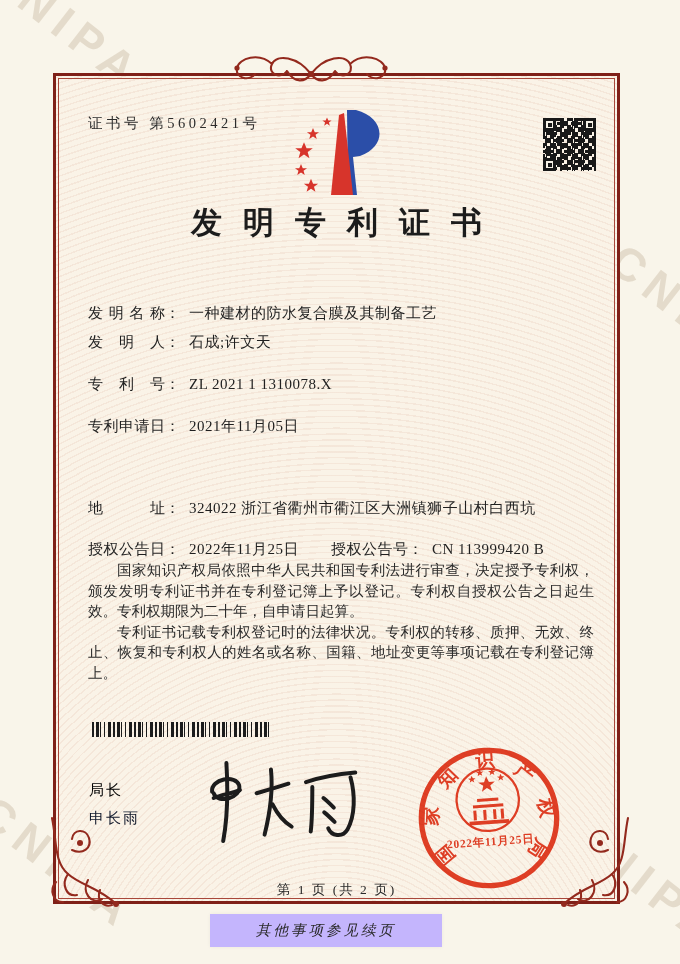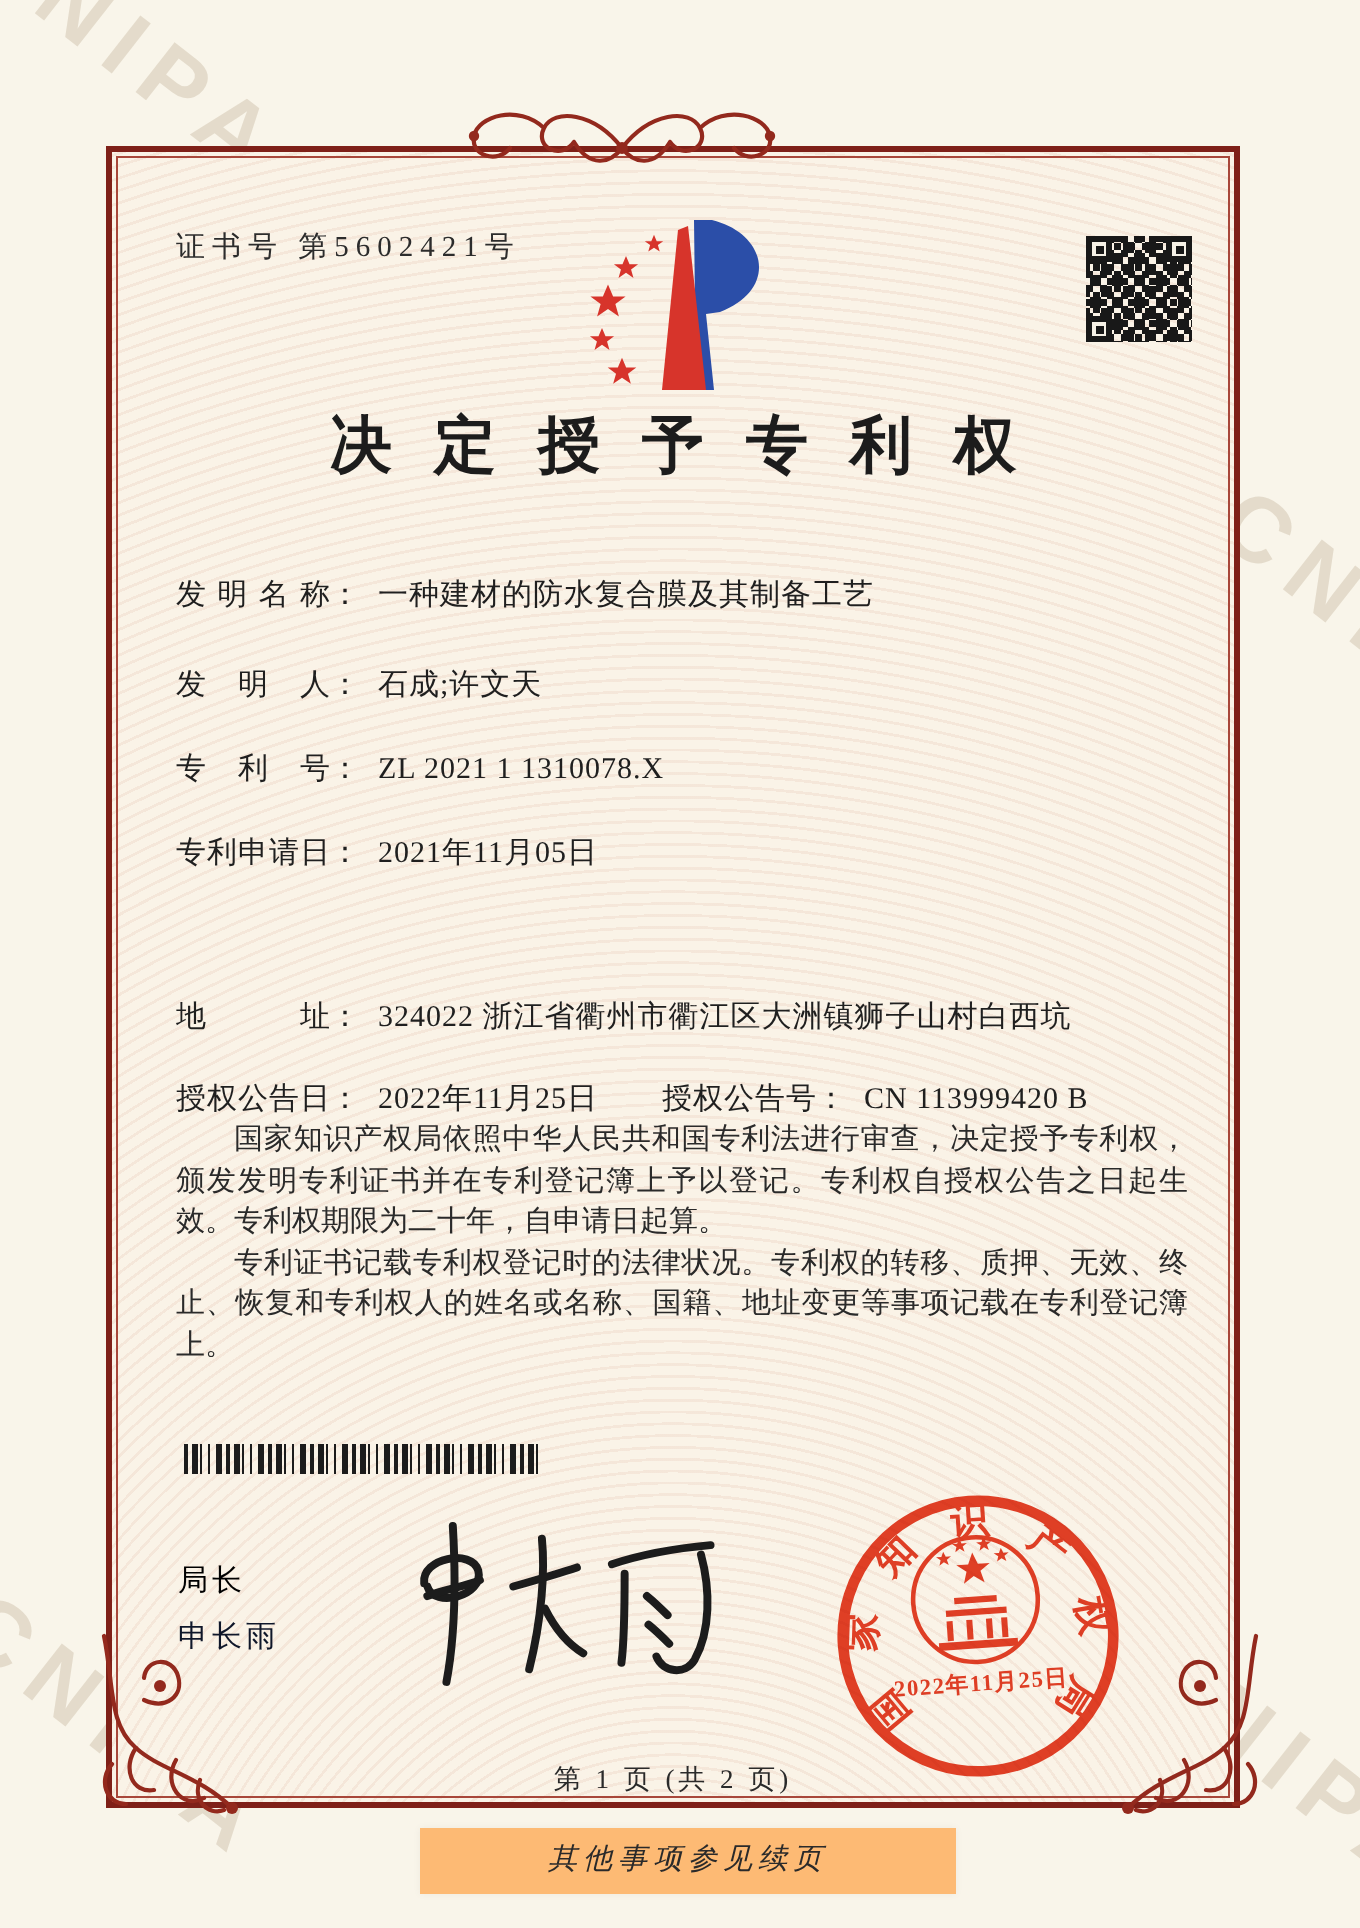--- a/index.html
+++ b/index.html
@@ -98,22 +98,22 @@
   .emblem-ring{fill:none;stroke:#e23318;stroke-width:3;}
   .seal-fill{fill:#e23318;}
   .seal-char{font-size:25px;font-weight:bold;fill:#e23318;text-anchor:middle;
     font-family:"Liberation Serif","DejaVu Serif",serif;}
   .seal-date{font-size:15px;font-weight:bold;fill:#e23318;text-anchor:middle;letter-spacing:1px;
     font-family:"Liberation Serif","DejaVu Serif",serif;}
   
   .page-info{position:absolute;left:53px;top:881px;width:567px;text-align:center;
     font-size:13.5px;letter-spacing:2px;color:#2a2a2a;}
   .footer-note{
-    position:absolute;left:210px;top:914px;width:268px;height:33px;line-height:33px;
-    background:#fdba74;text-align:center;font-size:14.5px;font-style:italic;
+    position:absolute;left:210px;top:914px;width:232px;height:33px;line-height:33px;
+    background:#c4b5fd;text-align:center;font-size:14.5px;font-style:italic;
     letter-spacing:3px;color:#2a2a2a;box-shadow:0 0 4px rgba(0,0,0,0.05);
   }
   .orn-stroke{fill:none;stroke:#93291d;stroke-width:2.1;stroke-linecap:round;}
 </style>
 </head>
 <body>
 
 <div class="page">
 
   <span class="wm wm1">CNIPA</span>
@@ -178,23 +178,23 @@
       <use href="#st1" transform="translate(19,78) scale(0.65)"></use>
     </g>
   </svg>
 
   <div class="qr">
     <div class="fp fp-tl"></div>
     <div class="fp fp-tr"></div>
     <div class="fp fp-bl"></div>
   </div>
 
-  <div class="title">决定授予专利权</div>
-
-  <div class="frow" style="top:288px">
+  <div class="title">发明专利证书</div>
+
+  <div class="frow" style="top:304px">
     <span class="flabel">发明名称</span><span class="colon">：</span><span class="fvalue">一种建材的防水复合膜及其制备工艺</span>
   </div>
   <div class="frow" style="top:333px">
     <span class="flabel">发明人</span><span class="colon">：</span><span class="fvalue">石成;许文天</span>
   </div>
   <div class="frow" style="top:375px">
     <span class="flabel">专利号</span><span class="colon">：</span><span class="fvalue">ZL 2021 1 1310078.X</span>
   </div>
   <div class="frow" style="top:417px">
     <span class="flabel">专利申请日</span><span class="colon">：</span><span class="fvalue">2021年11月05日</span>

